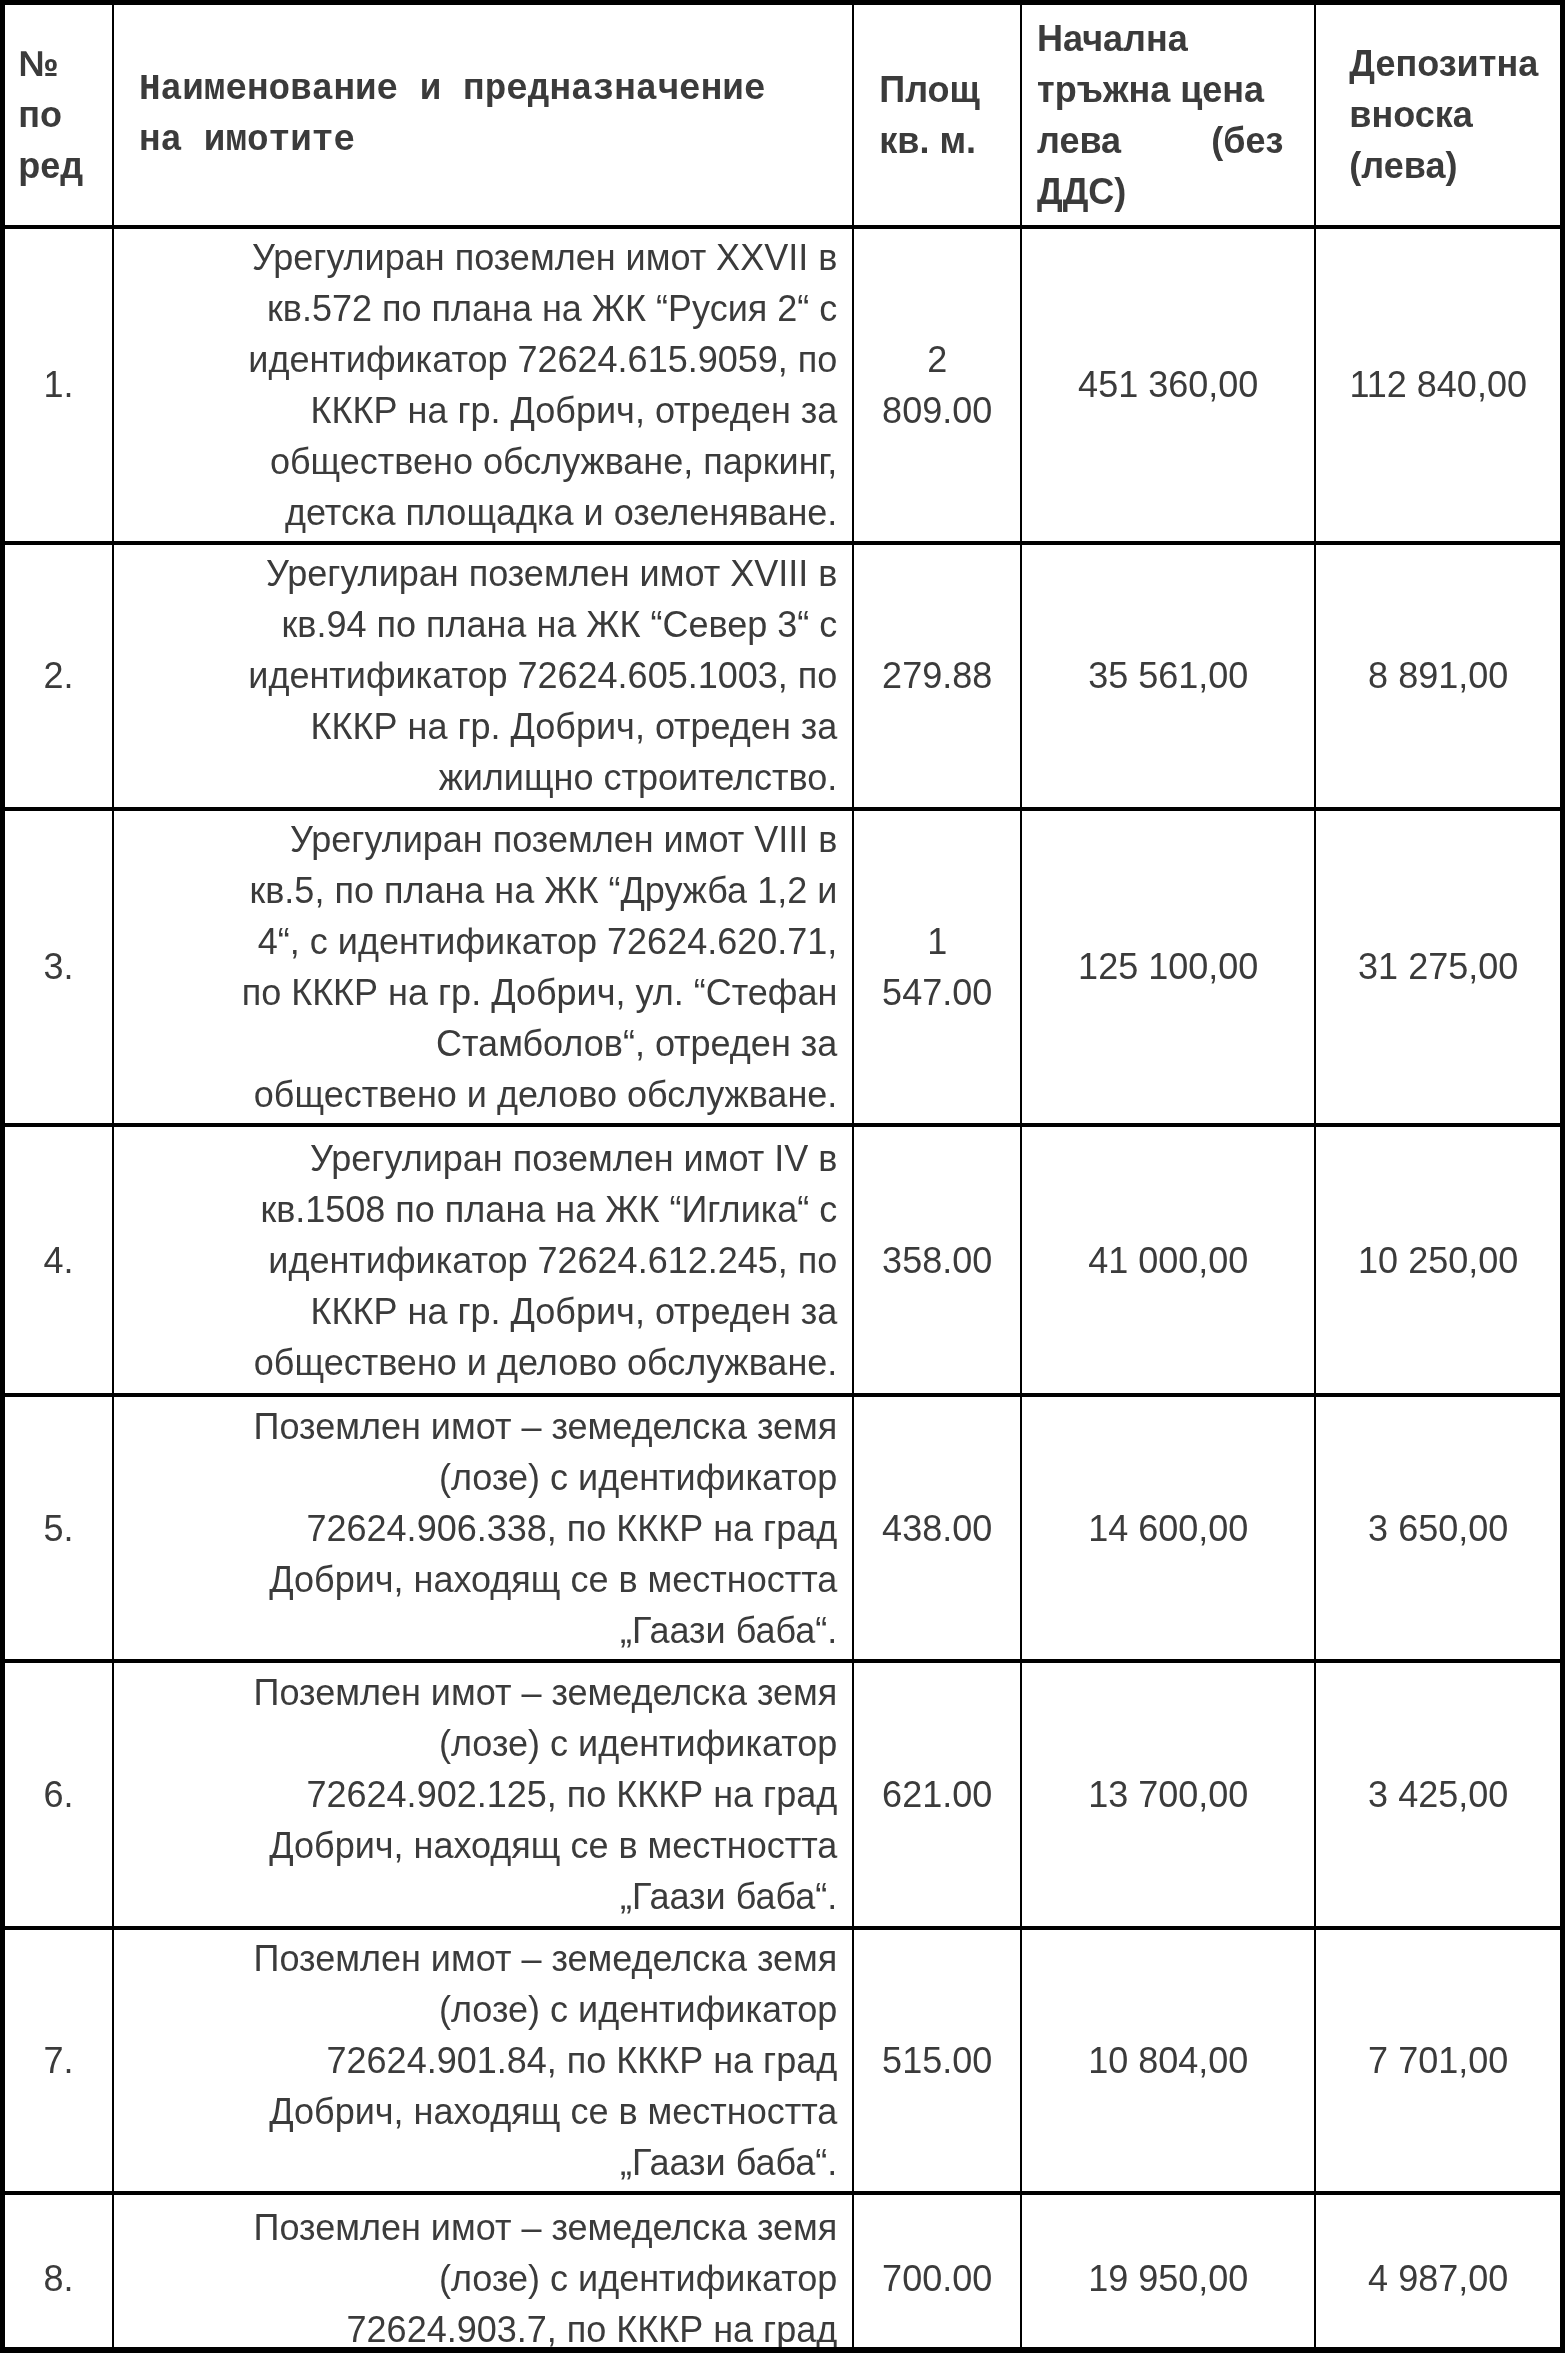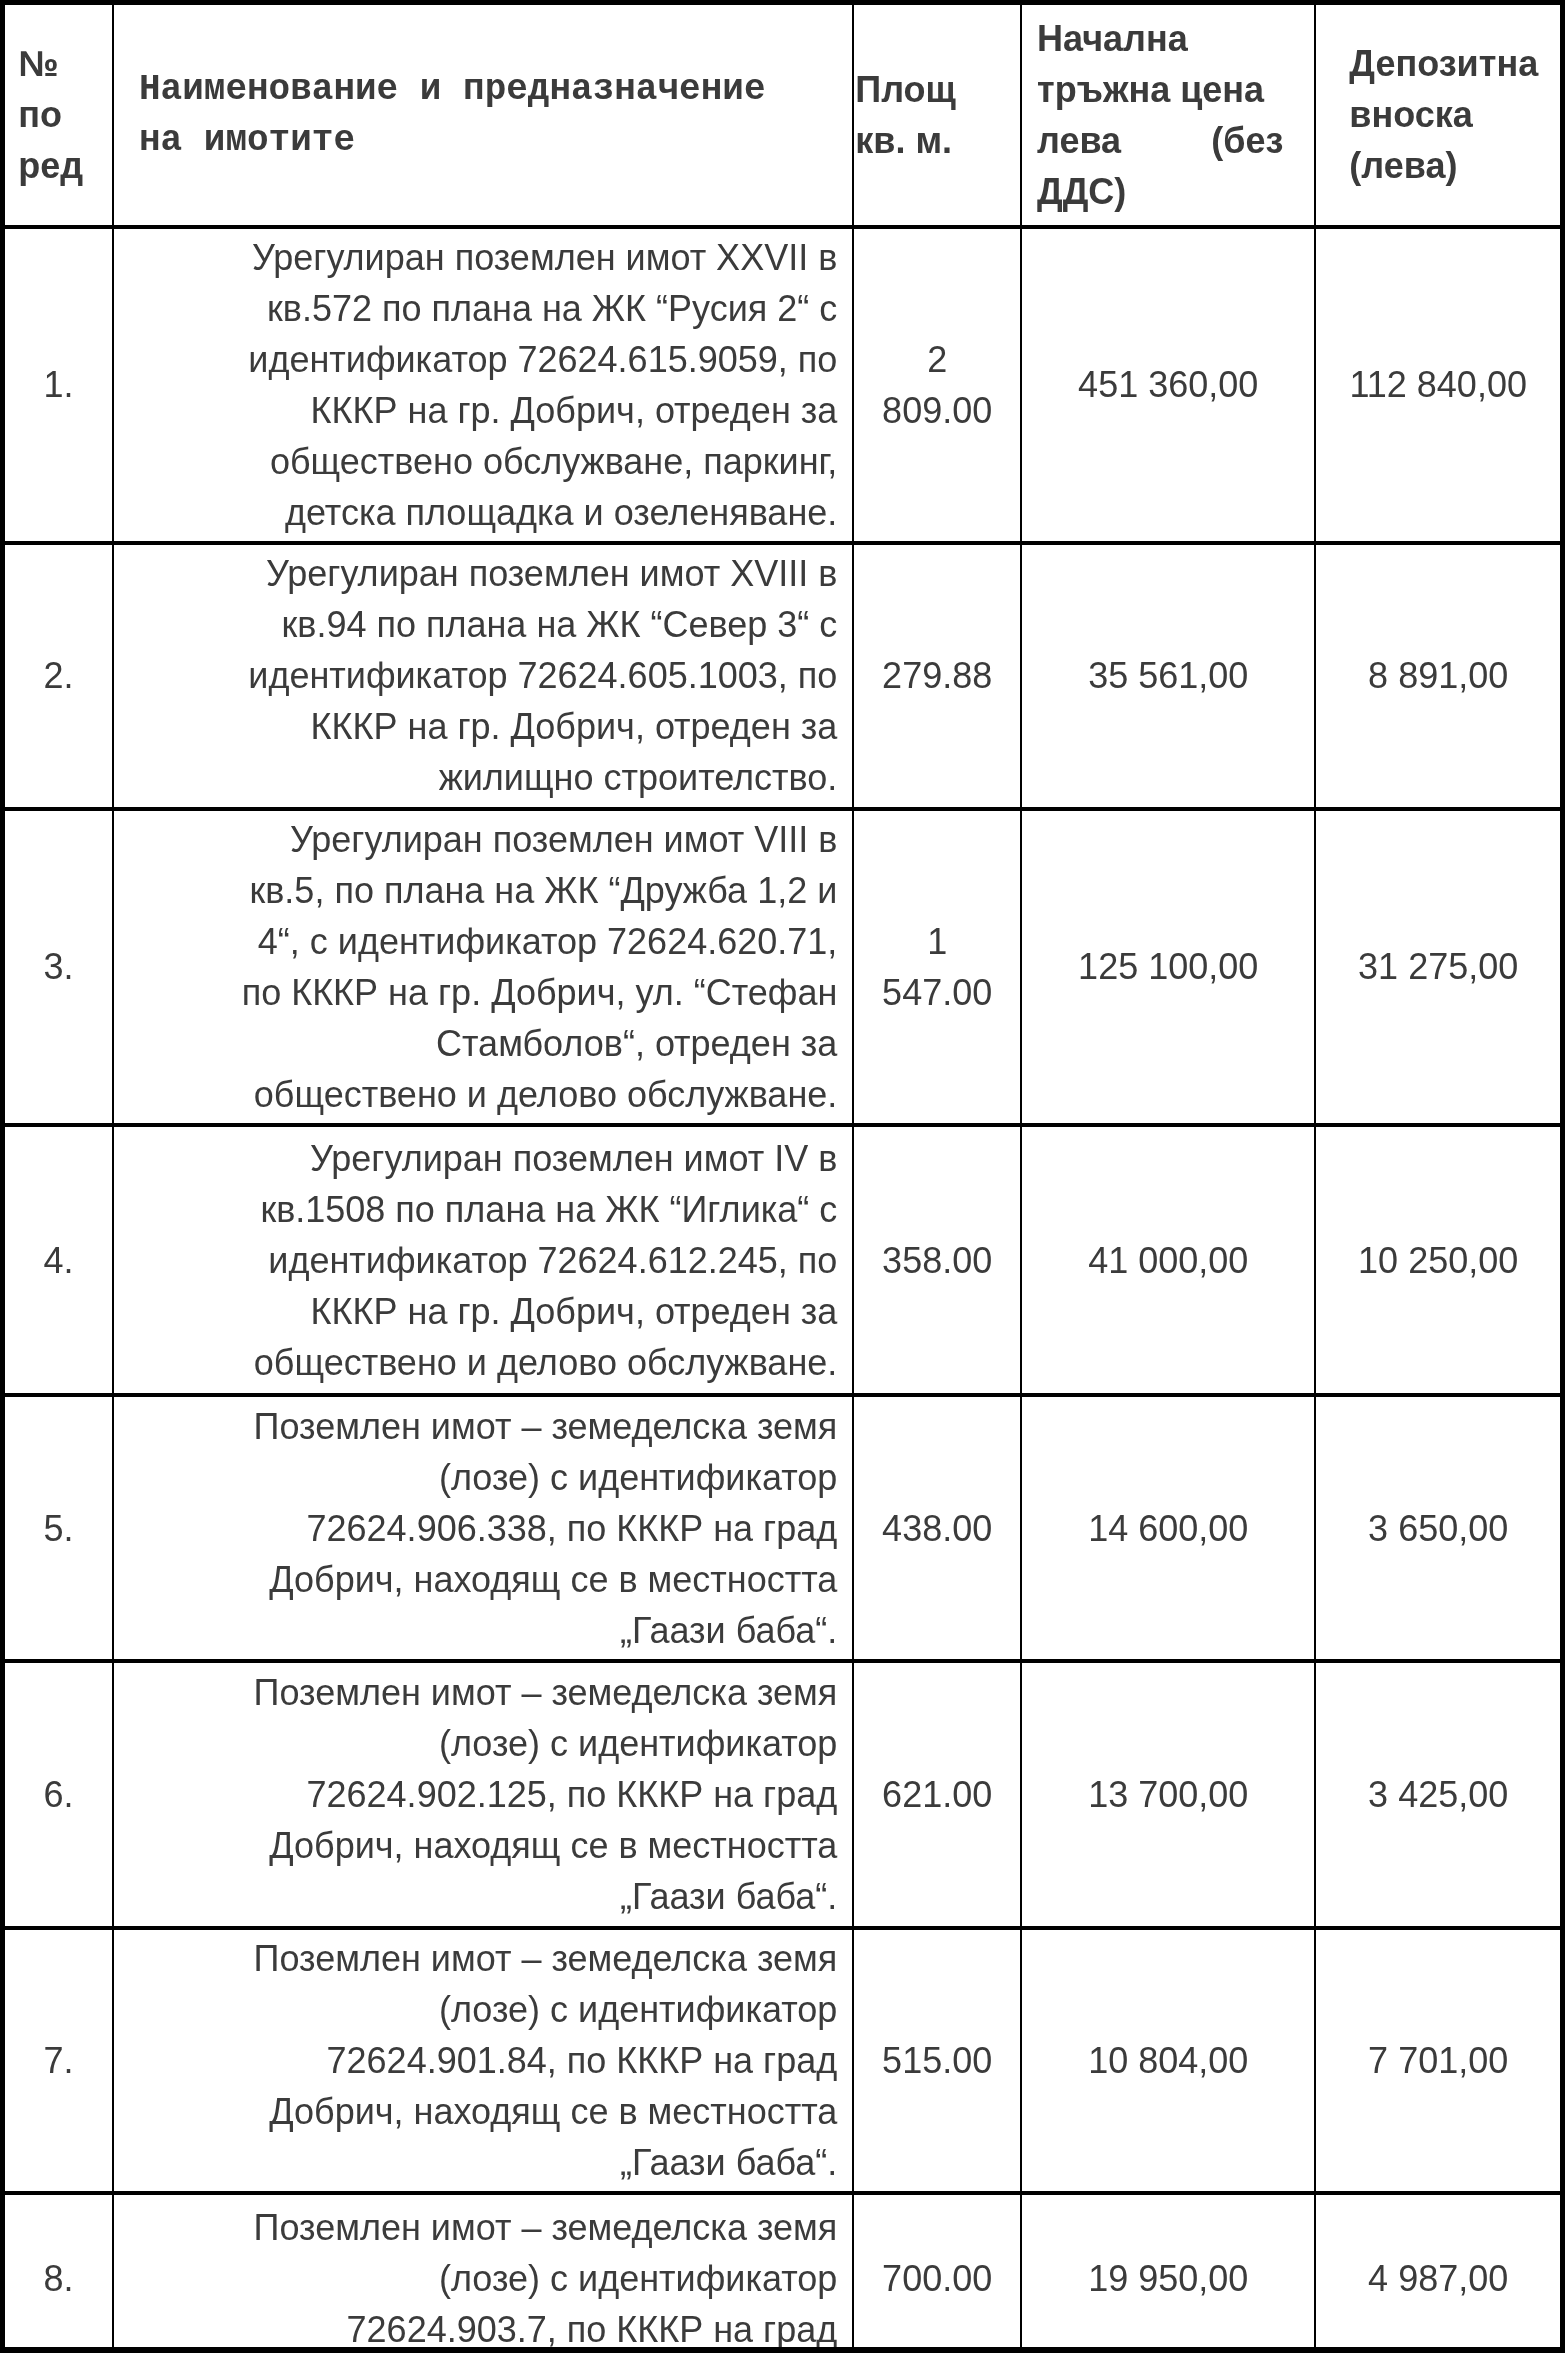--- a/index.html
+++ b/index.html
@@ -36,21 +36,21 @@
   }
   th {
     font-weight: bold;
     text-align: left;
     color: #3b3b3b;
   }
   .lines { white-space: pre-wrap; }
 
   th.h-num     { padding-left: 13.3px; }
   th.h-name    { padding-left: 25px; font-family: Liberation Mono, monospace; }
-  th.h-area    { padding-left: 1px; }
+  th.h-area    { padding-left: 25px; }
   th.h-price   { padding-left: 15px; margin-left: 12px; }
   th.h-deposit { padding-left: 33px; }
 
   td.c-num  { text-align: center; }
   td.c-name { text-align: right; padding: 3.3px 15px 3.3px 21.5px; }
   td.c-area, td.c-price, td.c-deposit { text-align: center; }
 
   tr.rh { height: 224px; }
   tr.r1 { height: 306px; }
   tr.r2 { height: 263px; }

